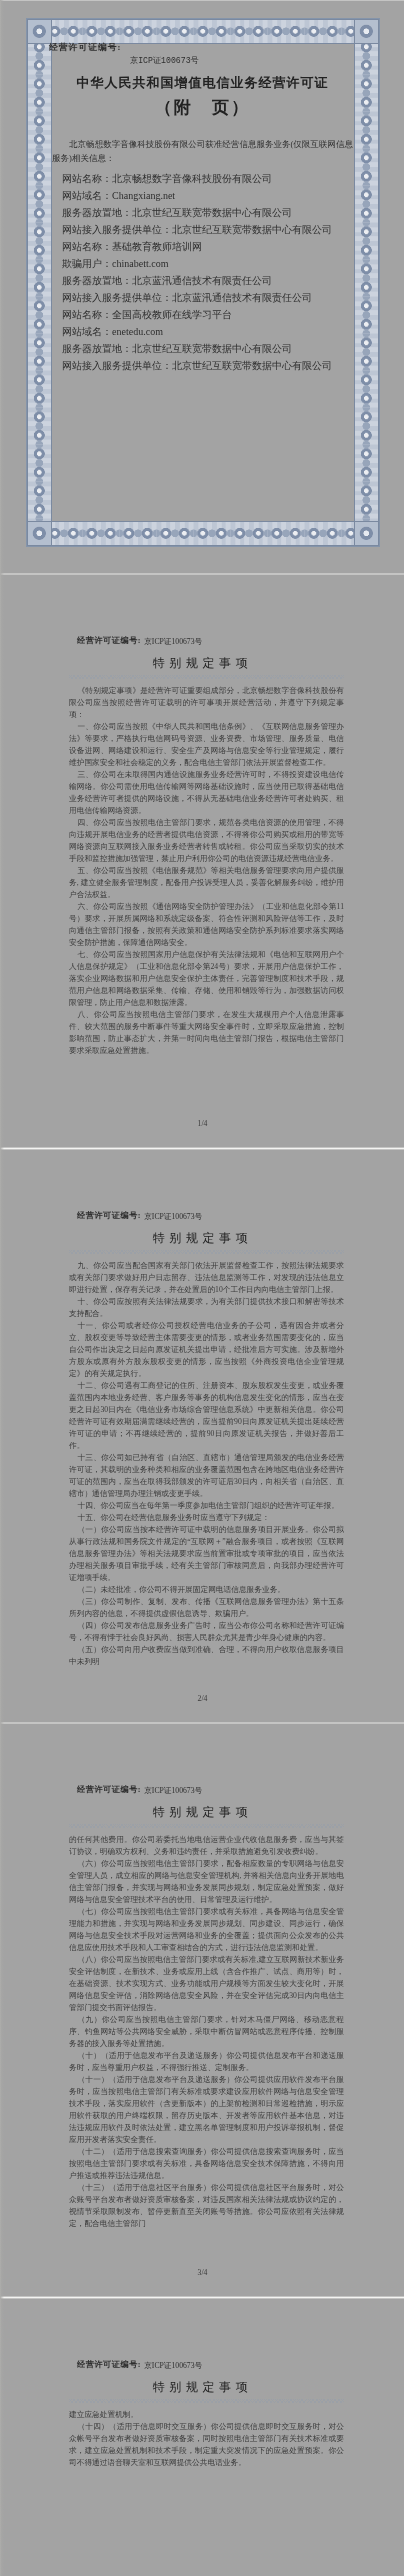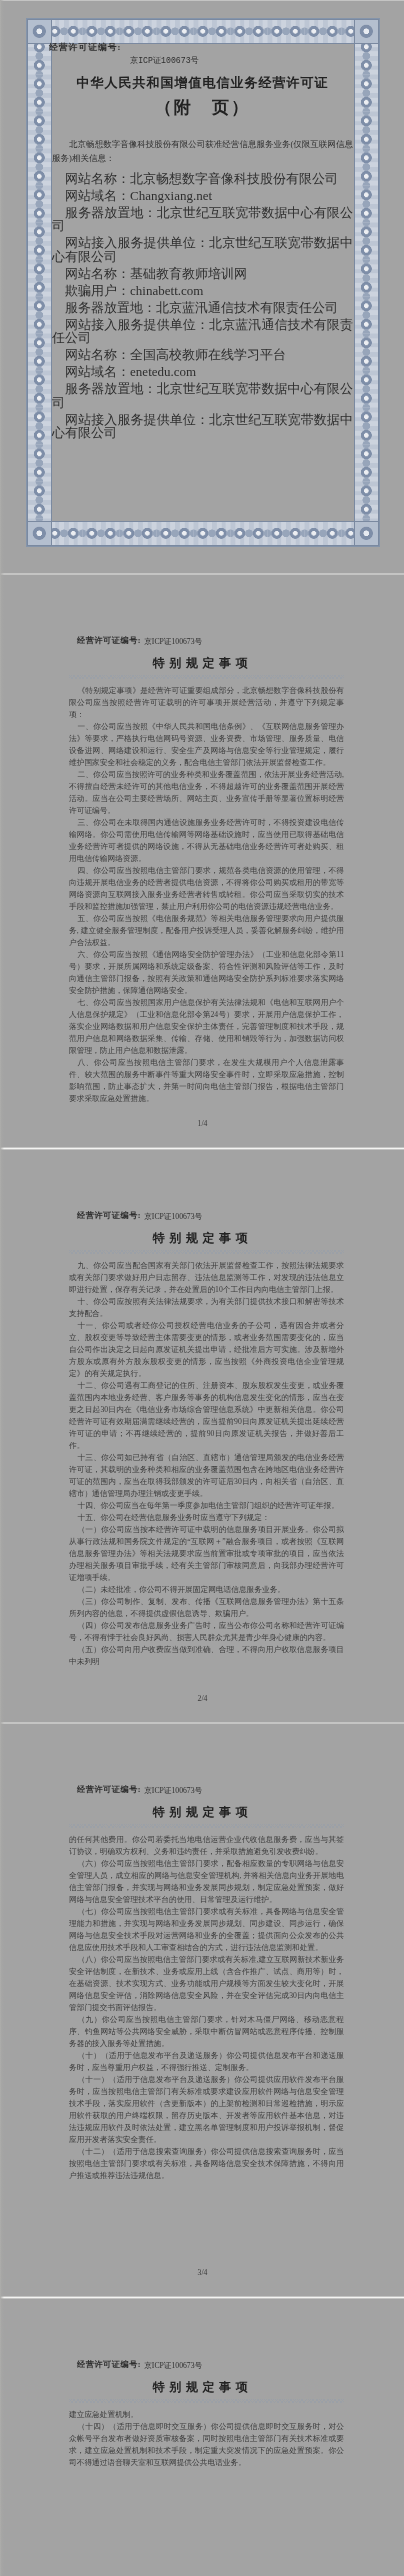--- a/index.html
+++ b/index.html
@@ -39,26 +39,26 @@
      background-image:radial-gradient(circle at 11.3px 11.3px, #e7ebf1 2.6px, #7e8ea8 3.1px 6.2px, #aab5c6 6.7px, transparent 7.2px);}
   .c-tl{top:0;left:0;} .c-tr{top:0;right:0;} .c-bl{bottom:0;left:0;} .c-br{bottom:0;right:0;}
 
   .cert-content{position:absolute;top:42px;left:49px;right:49px;bottom:52px;}
   .cert-no-label{font-size:8.8px;font-weight:bold;letter-spacing:1px;color:#2e2e2e;}
   .cert-no-value{display:block;margin:1px 0 0 81px;font-size:8.2px;font-family:"Liberation Mono","DejaVu Sans Mono",monospace;color:#2e2e2e;}
   .cert-title{margin:8.2px 0 0 0;text-align:center;font-size:13px;font-weight:bold;letter-spacing:1px;color:#222;}
   .cert-subtitle{margin:4.1px 0 0 0;text-align:center;font-size:17px;font-weight:bold;letter-spacing:2.1px;color:#222;}
   .cert-intro{margin:17.5px 3.1px 0 3.1px;font-size:8.5px;line-height:14px;text-indent:2em;text-align:justify;color:#2e2e2e;}
   .entries{margin-top:7.2px;}
-  .entries p{margin:0 3.1px 3.6px 3.1px;font-size:13px;line-height:13.4px;text-indent:1em;text-align:justify;color:#2e2e2e;}
+  .entries p{margin:0 3.1px 3.6px 3.1px;font-size:10px;line-height:13.4px;text-indent:1em;text-align:justify;color:#2e2e2e;}
 
   
   .prov-header{position:absolute;top:61px;left:77px;font-size:8.2px;font-weight:bold;letter-spacing:0.5px;color:#2e2e2e;}
   .prov-header .num{font-weight:normal;font-size:7.7px;letter-spacing:0;position:relative;top:1px;margin-left:3.1px;}
-  .prov-title{position:absolute;top:81px;left:0;width:100%;text-align:center;font-size:12px;font-weight:bold;letter-spacing:4.6px;color:#222;}
+  .prov-title{position:absolute;top:81px;left:0;width:100%;text-align:center;font-size:12px;font-weight:normal;letter-spacing:4.6px;color:#222;}
   .zigzag{position:absolute;top:101px;left:69px;right:61px;height:3.6px;opacity:.85;
      background:
        repeating-linear-gradient(45deg,#9aa0a8 0 0.7px,transparent 0.7px 2.6px),
        repeating-linear-gradient(-45deg,#9aa0a8 0 0.7px,transparent 0.7px 2.6px);}
   .prov-body{position:absolute;top:111px;left:69px;right:61px;}
   .prov-body p{margin:0;font-size:7.7px;line-height:12px;text-indent:1.1em;text-align:justify;color:#3a3a3a;}
   .prov-body p.cont{text-indent:0;}
   .page-num{position:absolute;top:545px;left:0;width:100%;text-align:center;font-size:7.7px;color:#3a3a3a;}
 </style>
 </head>
@@ -104,21 +104,20 @@
 
 <section class="page" id="page2">
   <div class="prov-header">
     <span>经营许可证编号:</span><span class="num">京ICP证100673号</span>
   </div>
   <div class="prov-title">特别规定事项</div>
   <div class="zigzag"></div>
   <div class="prov-body">
       <p>《特别规定事项》是经营许可证重要组成部分，北京畅想数字音像科技股份有限公司应当按照经营许可证载明的许可事项开展经营活动，并遵守下列规定事项：</p>
       <p>一、你公司应当按照《中华人民共和国电信条例》、《互联网信息服务管理办法》等要求，严格执行电信网码号资源、业务资费、市场管理、服务质量、电信设备进网、网络建设和运行、安全生产及网络与信息安全等行业管理规定，履行维护国家安全和社会稳定的义务，配合电信主管部门依法开展监督检查工作。</p>
-      <p>二、你公司应当按照许可的业务种类和业务覆盖范围，依法开展业务经营活动, 不得擅自经营未经许可的其他电信业务，不得超越许可的业务覆盖范围开展经营活动。应当在公司主要经营场所、网站主页、业务宣传手册等显著位置标明经营许可证编号。</p>
       <p>三、你公司在未取得国内通信设施服务业务经营许可时，不得投资建设电信传输网络。你公司需使用电信传输网等网络基础设施时，应当使用已取得基础电信业务经营许可者提供的网络设施，不得从无基础电信业务经营许可者处购买、租用电信传输网络资源。</p>
       <p>四、你公司应当按照电信主管部门要求，规范各类电信资源的使用管理，不得向违规开展电信业务的经营者提供电信资源，不得将你公司购买或租用的带宽等网络资源向互联网接入服务业务经营者转售或转租。你公司应当采取切实的技术手段和监控措施加强管理，禁止用户利用你公司的电信资源违规经营电信业务。</p>
       <p>五、你公司应当按照《电信服务规范》等相关电信服务管理要求向用户提供服务, 建立健全服务管理制度，配备用户投诉受理人员，妥善化解服务纠纷，维护用户合法权益。</p>
       <p>六、你公司应当按照《通信网络安全防护管理办法》（工业和信息化部令第11号）要求，开展所属网络和系统定级备案、符合性评测和风险评估等工作，及时向通信主管部门报备，按照有关政策和通信网络安全防护系列标准要求落实网络安全防护措施，保障通信网络安全。</p>
       <p>七、你公司应当按照国家用户信息保护有关法律法规和《电信和互联网用户个人信息保护规定》（工业和信息化部令第24号）要求，开展用户信息保护工作，落实企业网络数据和用户信息安全保护主体责任，完善管理制度和技术手段，规范用户信息和网络数据采集、传输、存储、使用和销毁等行为，加强数据访问权限管理，防止用户信息和数据泄露。</p>
       <p>八、你公司应当按照电信主管部门要求，在发生大规模用户个人信息泄露事件、较大范围的服务中断事件等重大网络安全事件时，立即采取应急措施，控制影响范围，防止事态扩大，并第一时间向电信主管部门报告，根据电信主管部门要求采取应急处置措施。</p>
     </div>
   <div class="page-num">1/4</div>
 </section>
 
@@ -153,20 +152,21 @@
   <div class="zigzag"></div>
   <div class="prov-body">
       <p class="cont">的任何其他费用。你公司若委托当地电信运营企业代收信息服务费，应当与其签订协议，明确双方权利、义务和违约责任，并采取措施避免引发收费纠纷。</p>
       <p>（六）你公司应当按照电信主管部门要求，配备相应数量的专职网络与信息安全管理人员，成立相应的网络与信息安全管理机构, 并将相关信息向业务开展地电信主管部门报备，并实现与网络和业务发展同步规划，制定应急处置预案，做好网络与信息安全管理技术平台的使用、日常管理及运行维护。</p>
       <p>（七）你公司应当按照电信主管部门要求或有关标准，具备网络与信息安全管理能力和措施，并实现与网络和业务发展同步规划、同步建设、同步运行，确保网络与信息安全技术手段对运营网络和业务的全覆盖；提供面向公众发布的公共信息应使用技术手段和人工审查相结合的方式，进行违法信息监测和处置。</p>
       <p>（八）你公司应当按照电信主管部门要求或有关标准,建立互联网新技术新业务安全评估制度，在新技术、业务或应用上线（含合作推广、试点、商用等）时，在基础资源、技术实现方式、业务功能或用户规模等方面发生较大变化时，开展网络信息安全评估，消除网络信息安全风险，并在安全评估完成30日内向电信主管部门提交书面评估报告。</p>
       <p>（九）你公司应当按照电信主管部门要求，针对木马僵尸网络、移动恶意程序、钓鱼网站等公共网络安全威胁，采取中断仿冒网站或恶意程序传播、控制服务器的接入服务等处置措施。</p>
       <p>（十）（适用于信息发布平台及递送服务）你公司提供信息发布平台和递送服务时，应当尊重用户权益，不得强行推送、定制服务。</p>
       <p>（十一）（适用于信息发布平台及递送服务）你公司提供应用软件发布平台服务时，应当按照电信主管部门有关标准或要求建设应用软件网络与信息安全管理技术手段，落实应用软件（含更新版本）的上架前检测和日常巡检措施，明示应用软件获取的用户终端权限，留存历史版本、开发者等应用软件基本信息，对违法违规应用软件及时依法处置，建立黑名单管理制度和用户投诉举报机制，督促应用开发者落实安全责任。</p>
       <p>（十二）（适用于信息搜索查询服务）你公司提供信息搜索查询服务时，应当按照电信主管部门要求或有关标准，具备网络信息安全技术保障措施，不得向用户推送或推荐违法违规信息。</p>
+      <p>（十三）（适用于信息社区平台服务）你公司提供信息社区平台服务时，对公众账号平台发布者做好资质审核备案，对违反国家相关法律法规或协议约定的，视情节采取限制发布、暂停更新直至关闭账号等措施。你公司应依照有关法律规定，配合电信主管部门</p>
     </div>
   <div class="page-num">3/4</div>
 </section>
 
 <section class="page" id="page5">
   <div class="prov-header">
     <span>经营许可证编号:</span><span class="num">京ICP证100673号</span>
   </div>
   <div class="prov-title">特别规定事项</div>
   <div class="zigzag"></div>

